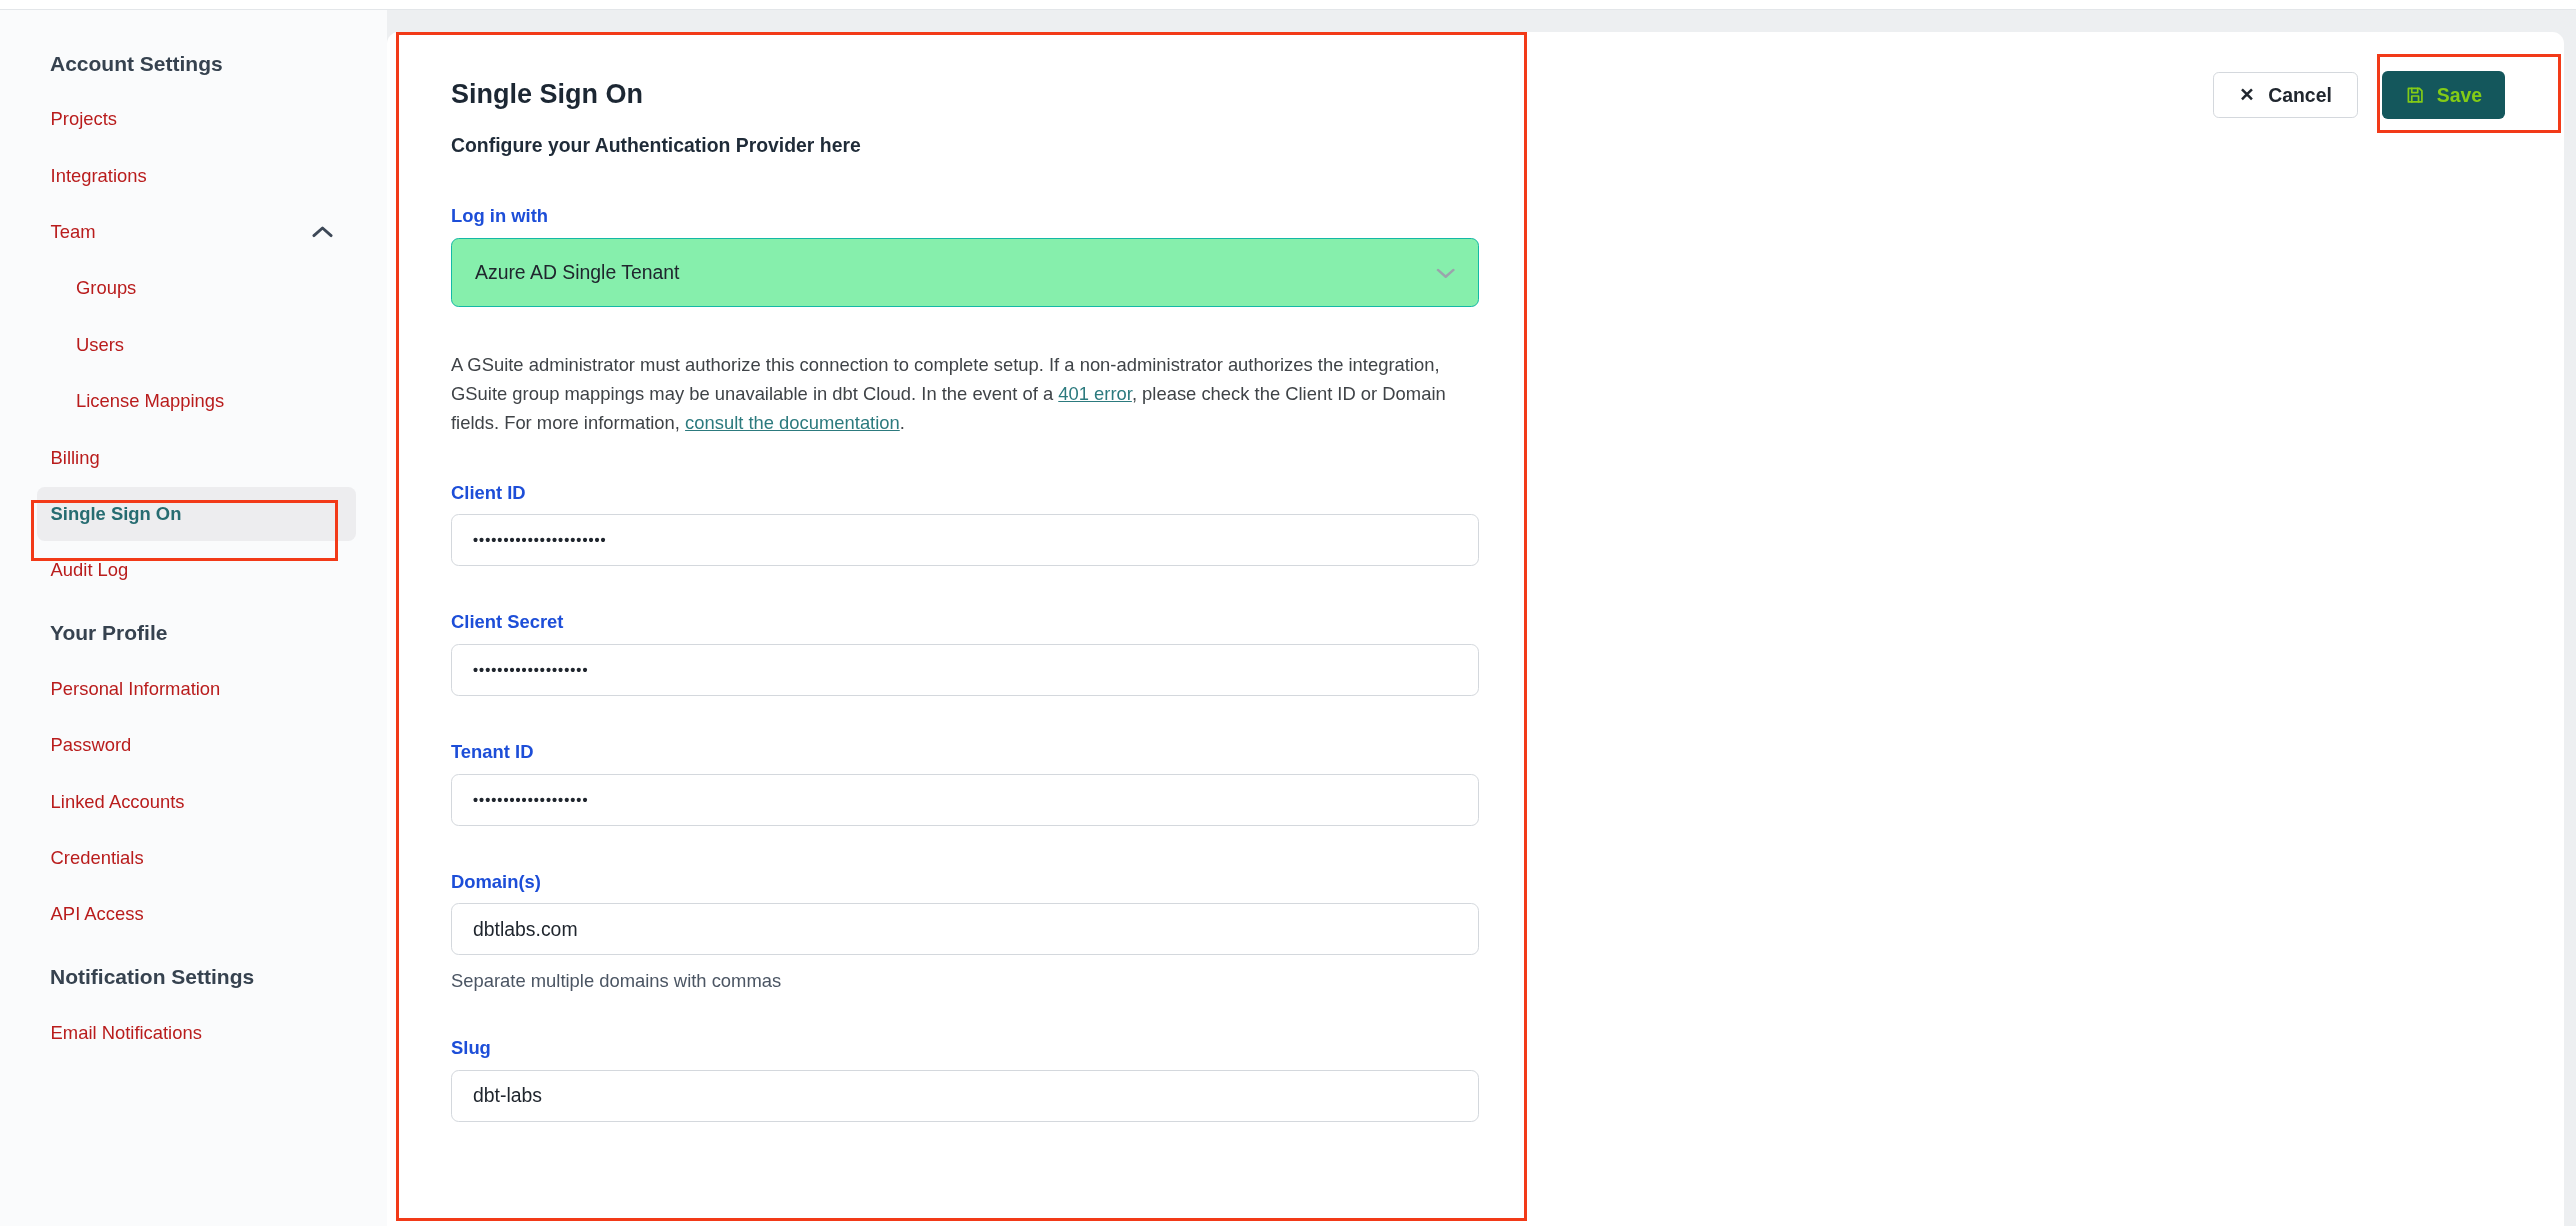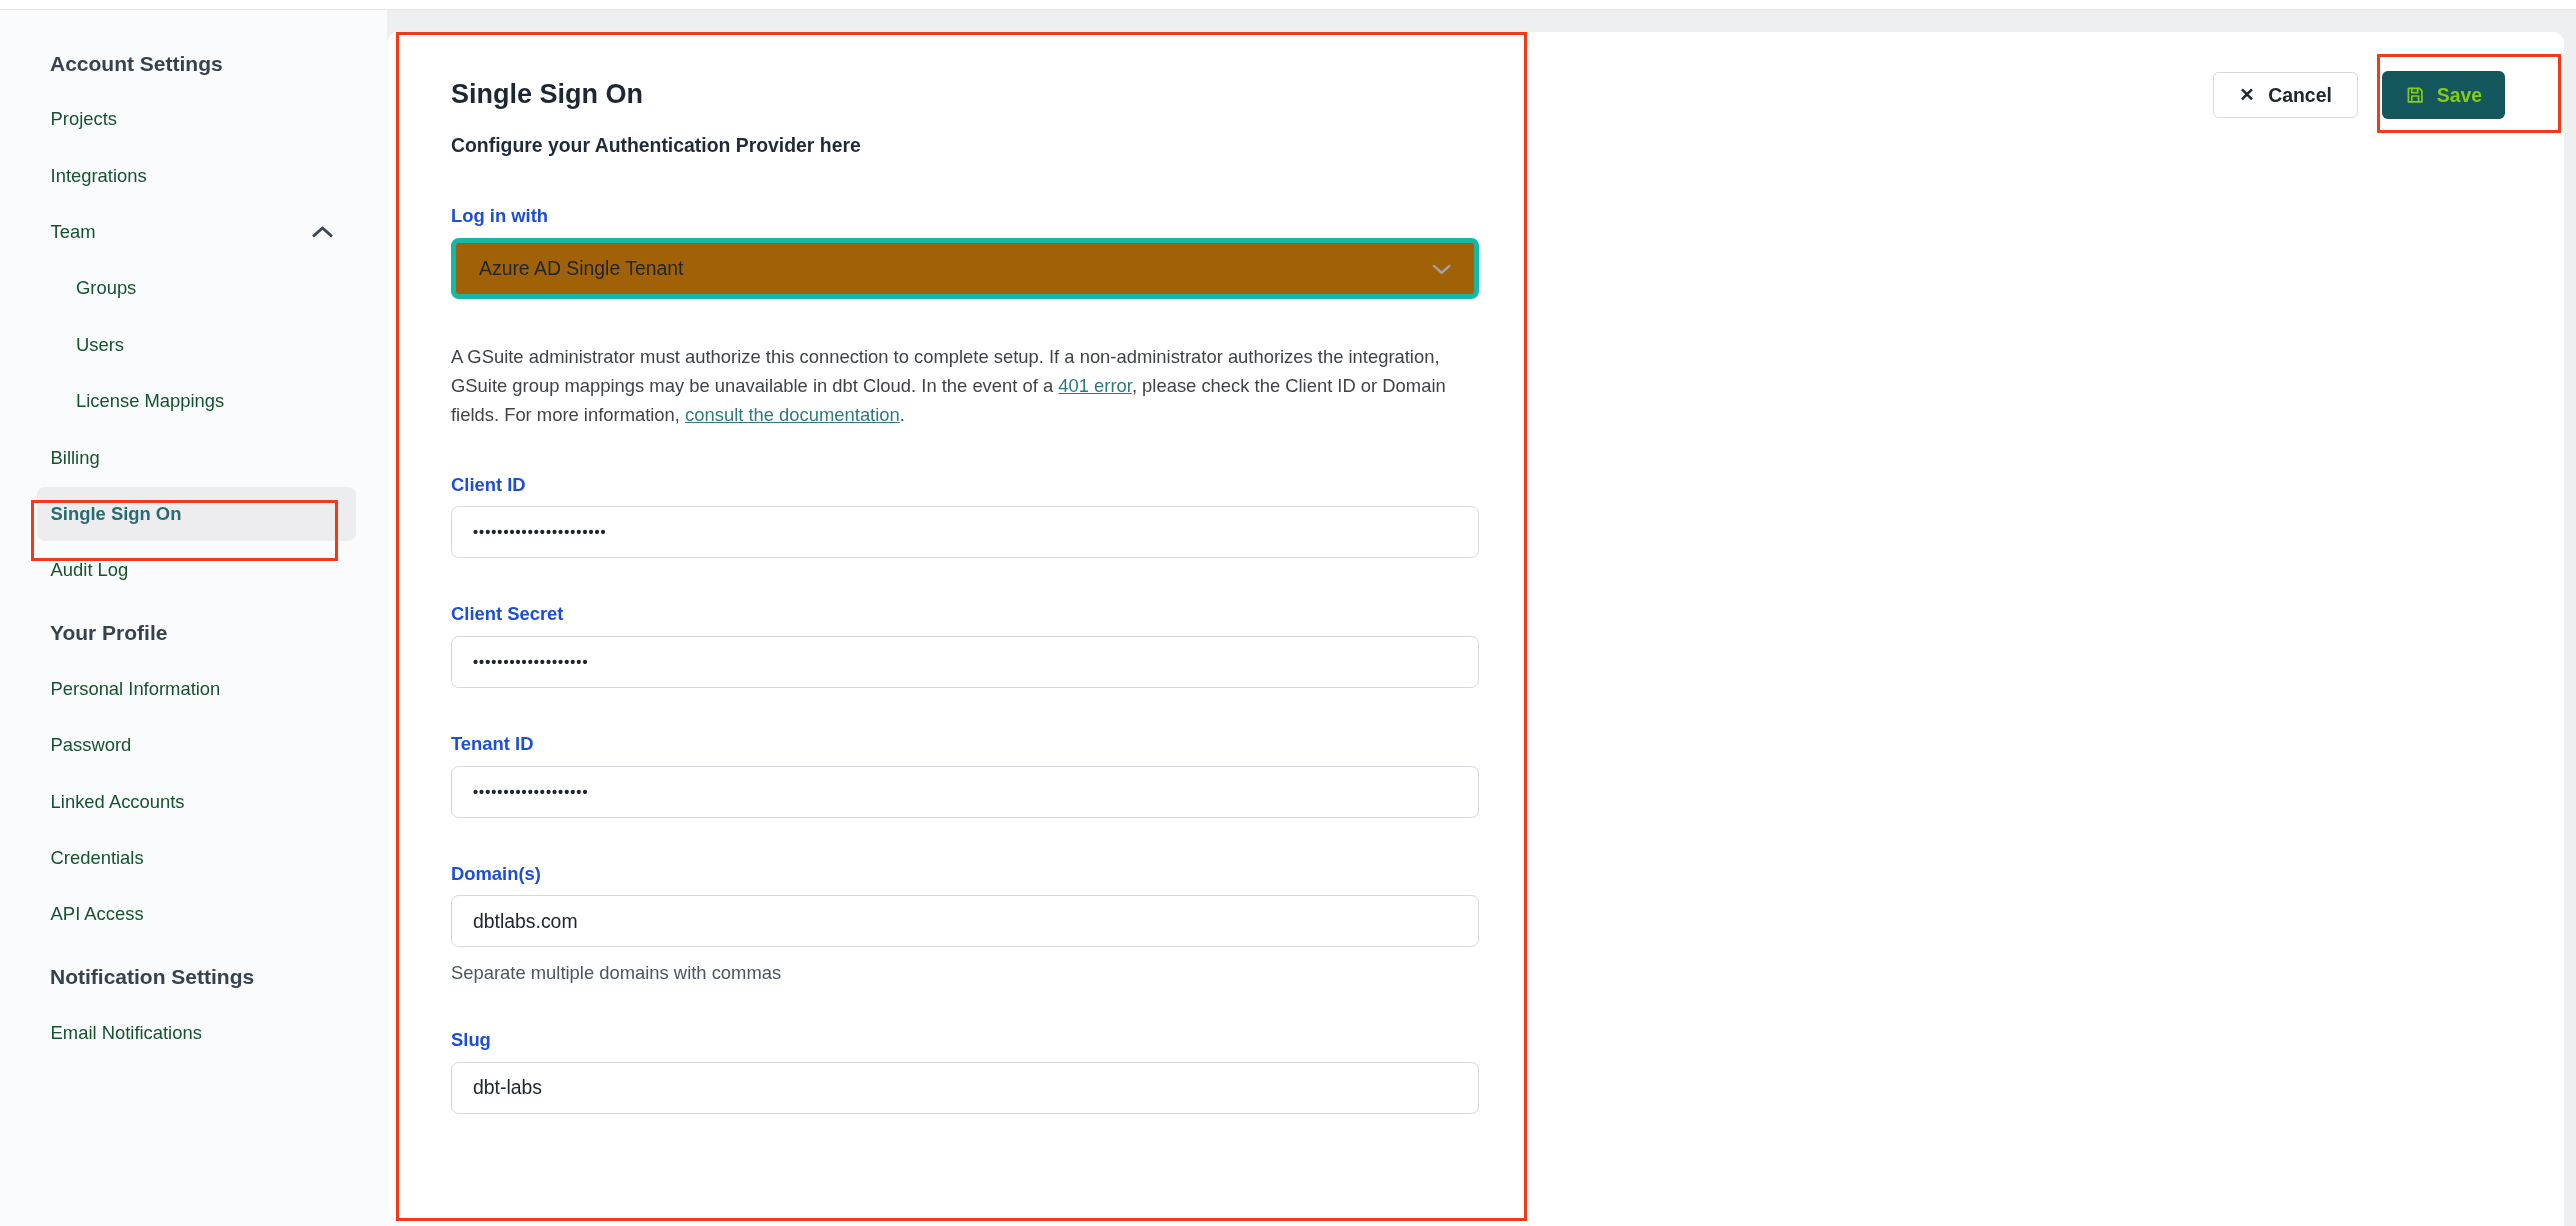--- a/index.html
+++ b/index.html
@@ -5,33 +5,33 @@
   html,body { margin:0; padding:0; background:#e9ecee; font-family:"Liberation Sans", sans-serif; }
   .stage { position:relative; width:2576px; height:1226px; background:var(--page-bg,#edeff1); overflow:hidden; }
 
   
   .topstrip { position:absolute; top:0; left:0; right:0; height:8.7px; background:#ffffff; border-bottom:1px solid #e3e6e9; z-index:1; }
 
   
   .sidebar { position:absolute; left:0; top:9.7px; bottom:0; width:387px; background:#fafbfc; box-sizing:border-box; padding-top:39px; z-index:2; }
   .side-heading { margin:0 0 14.5px 50px; font-size:21px; line-height:29px; font-weight:700; color:#36424f; }
   .side-heading.later { margin-top:21px; }
-  .side-item { display:flex; align-items:center; justify-content:space-between; height:54px; margin:2.4px 31px 2.4px 37px; padding:0 23px 0 13.6px; border-radius:7.7px; font-size:18.4px; color:#14532d; cursor:pointer; }
+  .side-item { display:flex; align-items:center; justify-content:space-between; height:54px; margin:2.4px 31px 2.4px 37px; padding:0 23px 0 13.6px; border-radius:7.7px; font-size:18.4px; color:#b91c1c; cursor:pointer; }
   .side-item.indent { padding-left:39px; }
   .side-item.active { background:#ededef; color:var(--accent,#266c71); font-weight:700; }
   .side-item .chev { display:flex; align-items:center; }
 
   
   .panel { position:absolute; left:387px; top:32px; width:2177px; height:1194px; background:#ffffff; border-radius:11.6px 11.6px 0 0; z-index:2; }
   .content { position:absolute; left:64px; top:0; width:1028px; }
   .title { margin:45px 0 0; font-size:27px; line-height:35px; font-weight:700; color:#1c2733; }
   .subtitle { margin:21px 0 0; font-size:19.4px; line-height:25px; font-weight:600; color:#1f2b38; }
   .field-label { font-size:18.4px; line-height:23px; font-weight:700; color:#1d4ed8; }
   .login-label { margin-top:46px; }
-  .selectbox { margin-top:10.7px; height:51px; border:5px solid #14b8a6; border-radius:7.7px; background:#a16207; display:flex; align-items:center; justify-content:space-between; padding:0 23px; font-size:19.4px; color:#20262e; cursor:pointer; }
+  .selectbox { margin-top:10.7px; height:51px; border:1px solid #14b8a6; border-radius:7.7px; background:#86efac; display:flex; align-items:center; justify-content:space-between; padding:8px 23px; font-size:19.4px; color:#20262e; cursor:pointer; }
   .notice { margin-top:43px; font-size:18.4px; line-height:29px; color:#3f4347; }
   .notice a { color:var(--link,#2c7a7e); text-decoration:underline; cursor:pointer; }
   .group { margin-top:44px; }
   .group input { display:block; margin-top:10.7px; width:100%; box-sizing:border-box; height:52px; border:1px solid #d4d8dd; border-radius:7.7px; background:#fff; padding:0 21px; font-size:19.4px; color:#20262e; font-family:inherit; outline:none; }
   .group input.masked { font-size:14.5px; font-weight:700; letter-spacing:1px; }
   .helper { margin-top:13.6px; font-size:18.4px; line-height:23px; color:#4b5563; }
 
   
   .actions { position:absolute; top:39px; right:59px; display:flex; align-items:center; gap:24px; }
   .btn { display:flex; align-items:center; border-radius:5.8px; font-family:inherit; font-size:19.4px; font-weight:600; cursor:pointer; }

